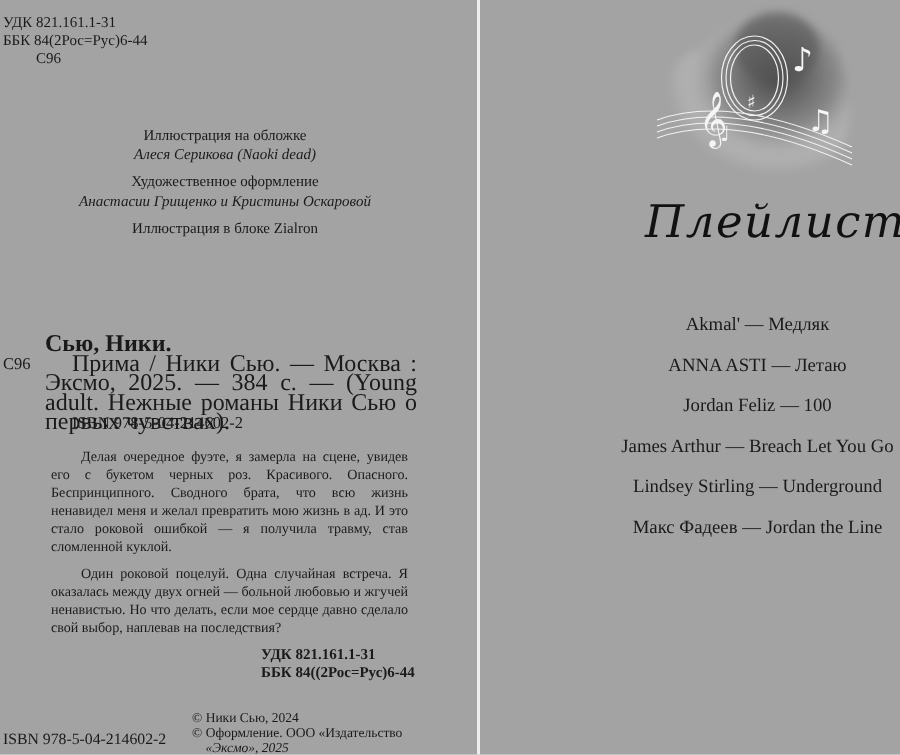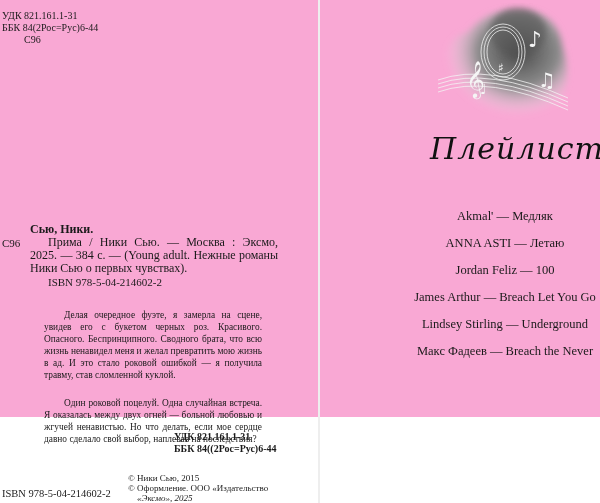--- a/index.html
+++ b/index.html
@@ -2,40 +2,40 @@
 <html><head>
   <meta charset="utf-8">
   <style>
     html, body { margin: 0; padding: 0; }
     body {
       width: 600px; height: 503px; overflow: hidden;
       background: #ffffff; position: relative;
       font-family: "Liberation Serif", "DejaVu Serif", serif;
       color: #1a1a1a;
     }
-    .page { position: absolute; top: 0; height: 417px; background: #f9a8d4; }
+    .page { position: absolute; top: 0; height: 503px; background: #a3a3a3; }
     .page-left { left: 0; width: 318px; }
     .page-right { left: 320px; width: 280px; }
     .gutter { position: absolute; left: 318px; top: 0; width: 2px; height: 503px; background: #eeeeee; }
 
     .classif-top { position: absolute; left: 2px; top: 10px; font-size: 10px; line-height: 12px; }
     .classif-top .c96 { padding-left: 22px; }
 
     .credits { position: absolute; left: 0; width: 300px; top: 84px; text-align: center; font-size: 10px; line-height: 13px; }
     .credits .grp { margin-bottom: 5px; }
     .credits .it { font-style: italic; }
 
     .c96-side { position: absolute; left: 2px; top: 237px; font-size: 11px; }
-    .biblio { position: absolute; left: 30px; top: 223px; width: 248px; font-size: 12px; line-height: 13px; }
+    .biblio { position: absolute; left: 30px; top: 223px; width: 248px; font-size: 16px; line-height: 13px; }
     .biblio .author { font-weight: bold; }
     .biblio .rec { text-indent: 18px; text-align: justify; }
     .isbn-inline { position: absolute; left: 48px; top: 276px; font-size: 11px; }
 
     .annot { position: absolute; left: 28px; top: 293px; width: 250px; font-size: 9.4px; line-height: 12px; text-align: justify; }
-    .annot p { margin: 16px; text-indent: 20px; }
+    .annot p { margin: 6px; text-indent: 20px; }
 
     .classif-bottom { position: absolute; left: 174px; top: 431px; font-size: 10px; line-height: 12px; font-weight: bold; }
     .isbn-bottom { position: absolute; left: 2px; top: 488px; font-size: 10.5px; }
     .copyright { position: absolute; left: 128px; top: 473px; font-size: 9px; line-height: 10px; }
     .copyright .ind { padding-left: 9px; font-style: italic; }
 
     .illus { position: absolute; left: 428px; top: 2px; width: 148px; height: 122px; }
     .title { position: absolute; left: 430px; top: 131px; font-family: "DejaVu Serif", serif; font-style: italic; font-size: 30px; letter-spacing: 1px; color: #111; }
 
     .playlist { position: absolute; left: 400px; top: 203px; width: 210px; text-align: center; font-size: 12.5px; line-height: 27px; }
@@ -44,40 +44,53 @@
 </head>
 <body>
 
 <div class="page page-left">
   <div class="classif-top">
     <div>УДК 821.161.1-31</div>
     <div>ББК 84(2Рос=Рус)6-44</div>
     <div class="c96">С96</div>
   </div>
 
+  <div class="credits">
+    <div class="grp">
+      <div>Иллюстрация на обложке</div>
+      <div class="it">Алеся Серикова (Naoki dead)</div>
+    </div>
+    <div class="grp">
+      <div>Художественное оформление</div>
+      <div class="it">Анастасии Грищенко и Кристины Оскаровой</div>
+    </div>
+    <div class="grp">
+      <div>Иллюстрация в блоке Zialron</div>
+    </div>
+  </div>
 
   <div class="c96-side">С96</div>
   <div class="biblio">
     <div class="author">Сью, Ники.</div>
     <div class="rec">Прима / Ники Сью. — Москва : Эксмо, 2025. — 384 с. — (Young adult. Нежные романы Ники Сью о первых чувствах).</div>
   </div>
   <div class="isbn-inline">ISBN 978-5-04-214602-2</div>
 
   <div class="annot">
     <p>Делая очередное фуэте, я замерла на сцене, увидев его с букетом черных роз. Красивого. Опасного. Беспринципного. Сводного брата, что всю жизнь ненавидел меня и желал превратить мою жизнь в ад. И это стало роковой ошибкой — я получила травму, став сломленной куклой.</p>
     <p>Один роковой поцелуй. Одна случайная встреча. Я оказалась между двух огней — больной любовью и жгучей ненавистью. Но что делать, если мое сердце давно сделало свой выбор, наплевав на последствия?</p>
   </div>
 
   <div class="classif-bottom">
     <div>УДК 821.161.1-31</div>
     <div>ББК 84((2Рос=Рус)6-44</div>
   </div>
 
   <div class="copyright">
-    <div>© Ники Сью, 2015</div>
+    <div>© Ники Сью, 2024</div>
     <div>© Оформление. ООО «Издательство</div>
     <div class="ind">«Эксмо», 2025</div>
   </div>
   <div class="isbn-bottom">ISBN 978-5-04-214602-2</div>
 </div>
 
 <div class="gutter"></div>
 
 <div class="page page-right"></div>
 
@@ -115,14 +128,14 @@
 </div>
 
 <div class="title">Плейлист</div>
 
 <div class="playlist">
   <div class="track"><span>Akmal'</span><span> — </span><span>Медляк</span></div>
   <div class="track"><span>ANNA ASTI</span><span> — </span><span>Летаю</span></div>
   <div class="track"><span>Jordan Feliz</span><span> — </span><span>100</span></div>
   <div class="track"><span>James Arthur</span><span> — </span><span>Breach Let You Go</span></div>
   <div class="track"><span>Lindsey Stirling</span><span> — </span><span>Underground</span></div>
-  <div class="track"><span>Макс Фадеев</span><span> — </span><span>Breach the Never</span></div>
+  <div class="track"><span>Макс Фадеев</span><span> — </span><span>Jordan the Line</span></div>
 </div>
 
 </body></html>

